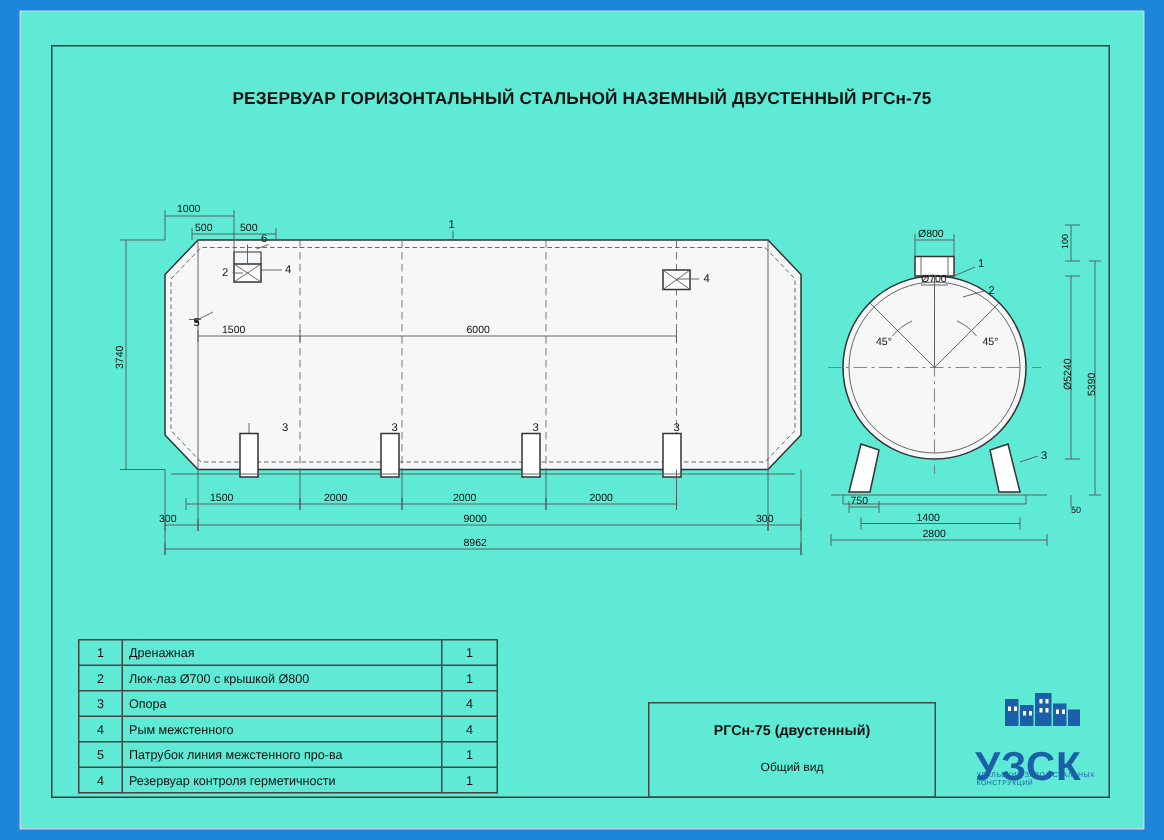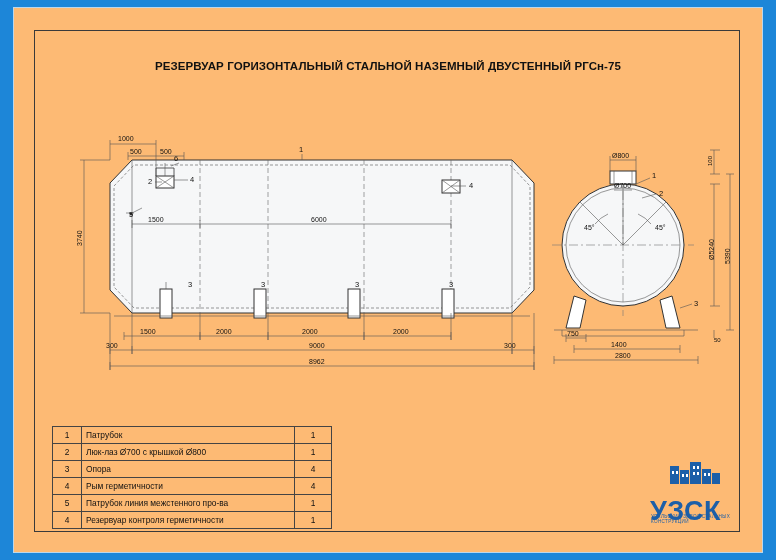--- a/index.html
+++ b/index.html
@@ -18,21 +18,21 @@
     width: 776px;
     height: 560px;
     background: #1d86d8;
   }
   #sheet {
     position: absolute;
     left: 14px;
     top: 8px;
     width: 748px;
     height: 544px;
-    background: #fdba74;
+    background: #5eead4;
     box-shadow: 0 0 0 1px #bcd6ea;
   }
   #frame {
     position: absolute;
     left: 20px;
     top: 22px;
     width: 704px;
     height: 500px;
     border: 1px solid #3a3a3a;
   }
@@ -332,51 +332,55 @@
         <path class="thin" d="M 540 348 L 540 356 M 684 348 L 684 356"></path>
         <text class="dim-txt" x="601" y="350">2800</text>
       </g>
 
     </svg>
 
     <table id="legend">
       <tbody>
         <tr>
           <td class="idx">1</td>
-          <td class="nm">Патрубок</td>
+          <td class="nm">Дренажная</td>
           <td class="qty">1</td>
         </tr>
         <tr>
           <td class="idx">2</td>
           <td class="nm">Люк-лаз Ø700 с крышкой Ø800</td>
           <td class="qty">1</td>
         </tr>
         <tr>
           <td class="idx">3</td>
           <td class="nm">Опора</td>
           <td class="qty">4</td>
         </tr>
         <tr>
           <td class="idx">4</td>
-          <td class="nm">Рым герметичности</td>
+          <td class="nm">Рым межстенного</td>
           <td class="qty">4</td>
         </tr>
         <tr>
           <td class="idx">5</td>
           <td class="nm">Патрубок линия межстенного про-ва</td>
           <td class="qty">1</td>
         </tr>
         <tr>
           <td class="idx">4</td>
           <td class="nm">Резервуар контроля герметичности</td>
           <td class="qty">1</td>
         </tr>
       </tbody>
     </table>
 
+    <div id="titleblock">
+      <div id="tb-name">РГСн-75 (двустенный)</div>
+      <div id="tb-sub">Общий вид</div>
+    </div>
 
     <div id="logo">
       <div id="logo-mark">
         <svg width="60" height="24" viewBox="0 0 60 24">
           <rect x="0" y="6" width="9" height="18" fill="#1c5fa8"></rect>
           <rect x="10" y="10" width="9" height="14" fill="#1c5fa8"></rect>
           <rect x="20" y="2" width="11" height="22" fill="#1c5fa8"></rect>
           <rect x="32" y="9" width="9" height="15" fill="#1c5fa8"></rect>
           <rect x="42" y="13" width="8" height="11" fill="#1c5fa8"></rect>
           <rect x="23" y="6" width="2" height="3" fill="#ffffff"></rect>

